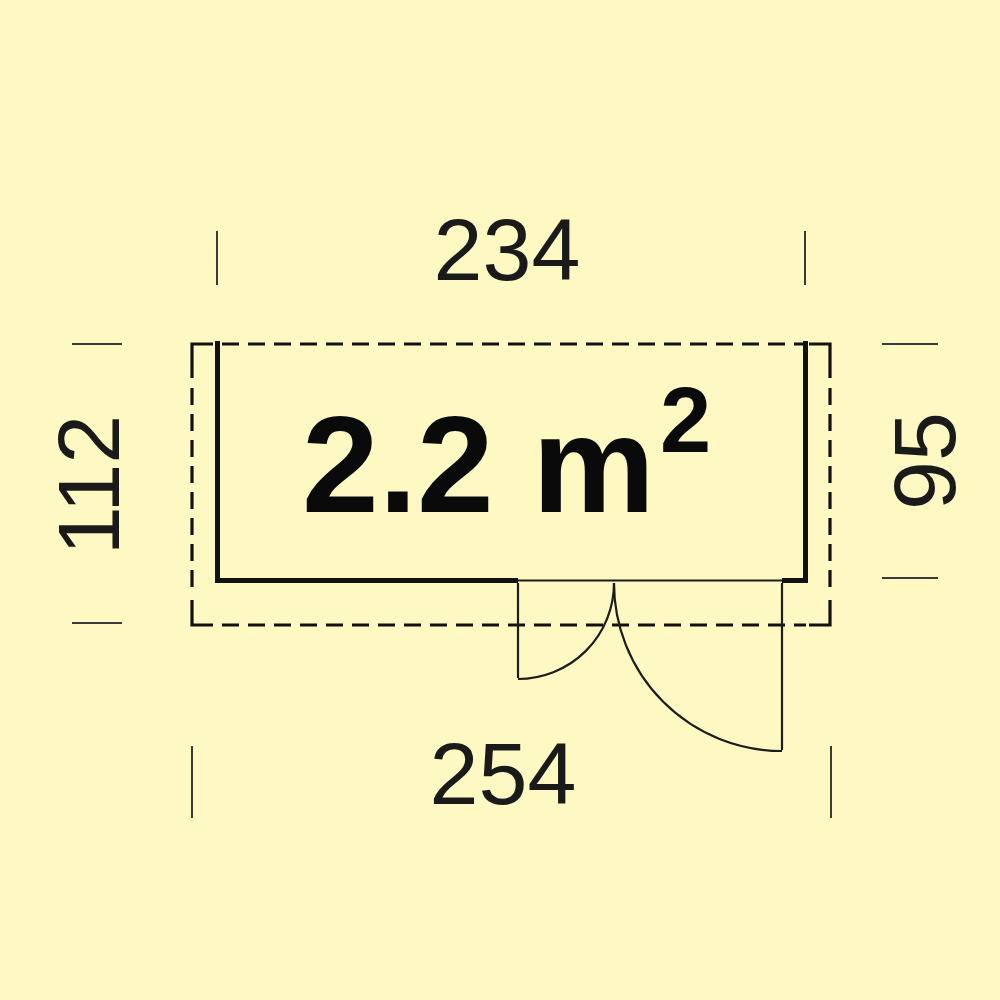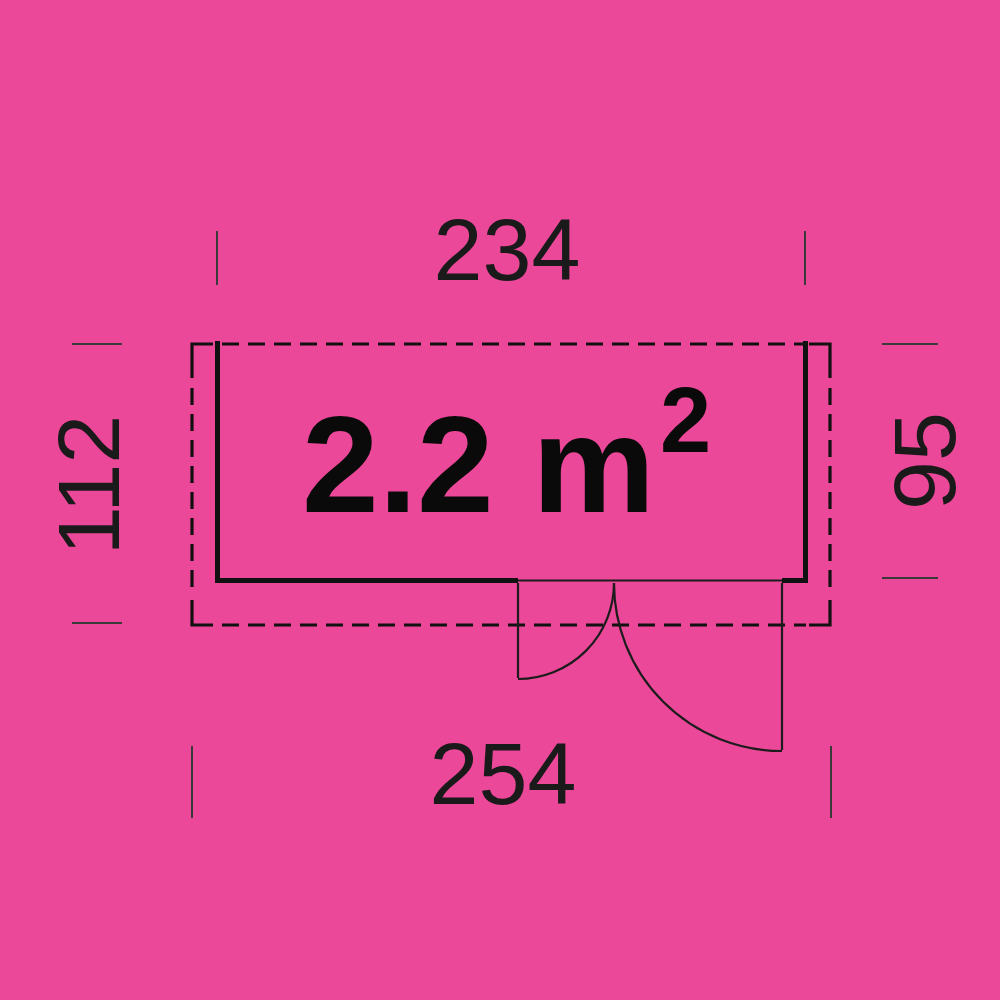--- a/index.html
+++ b/index.html
@@ -4,21 +4,21 @@
 <style>
   html, body {
     margin: 0;
     padding: 0;
     background: #ffffff;
   }
   .page {
     width: 1000px;
     height: 1000px;
     position: relative;
-    background: #ec4899;
+    background: #fef9c3;
     overflow: hidden;
   }
   svg {
     display: block;
     font-family: "Liberation Sans", "DejaVu Sans", sans-serif;
   }
   .dim-text {
     font-size: 88px;
     font-weight: 400;
     fill: #1a1a1a;

